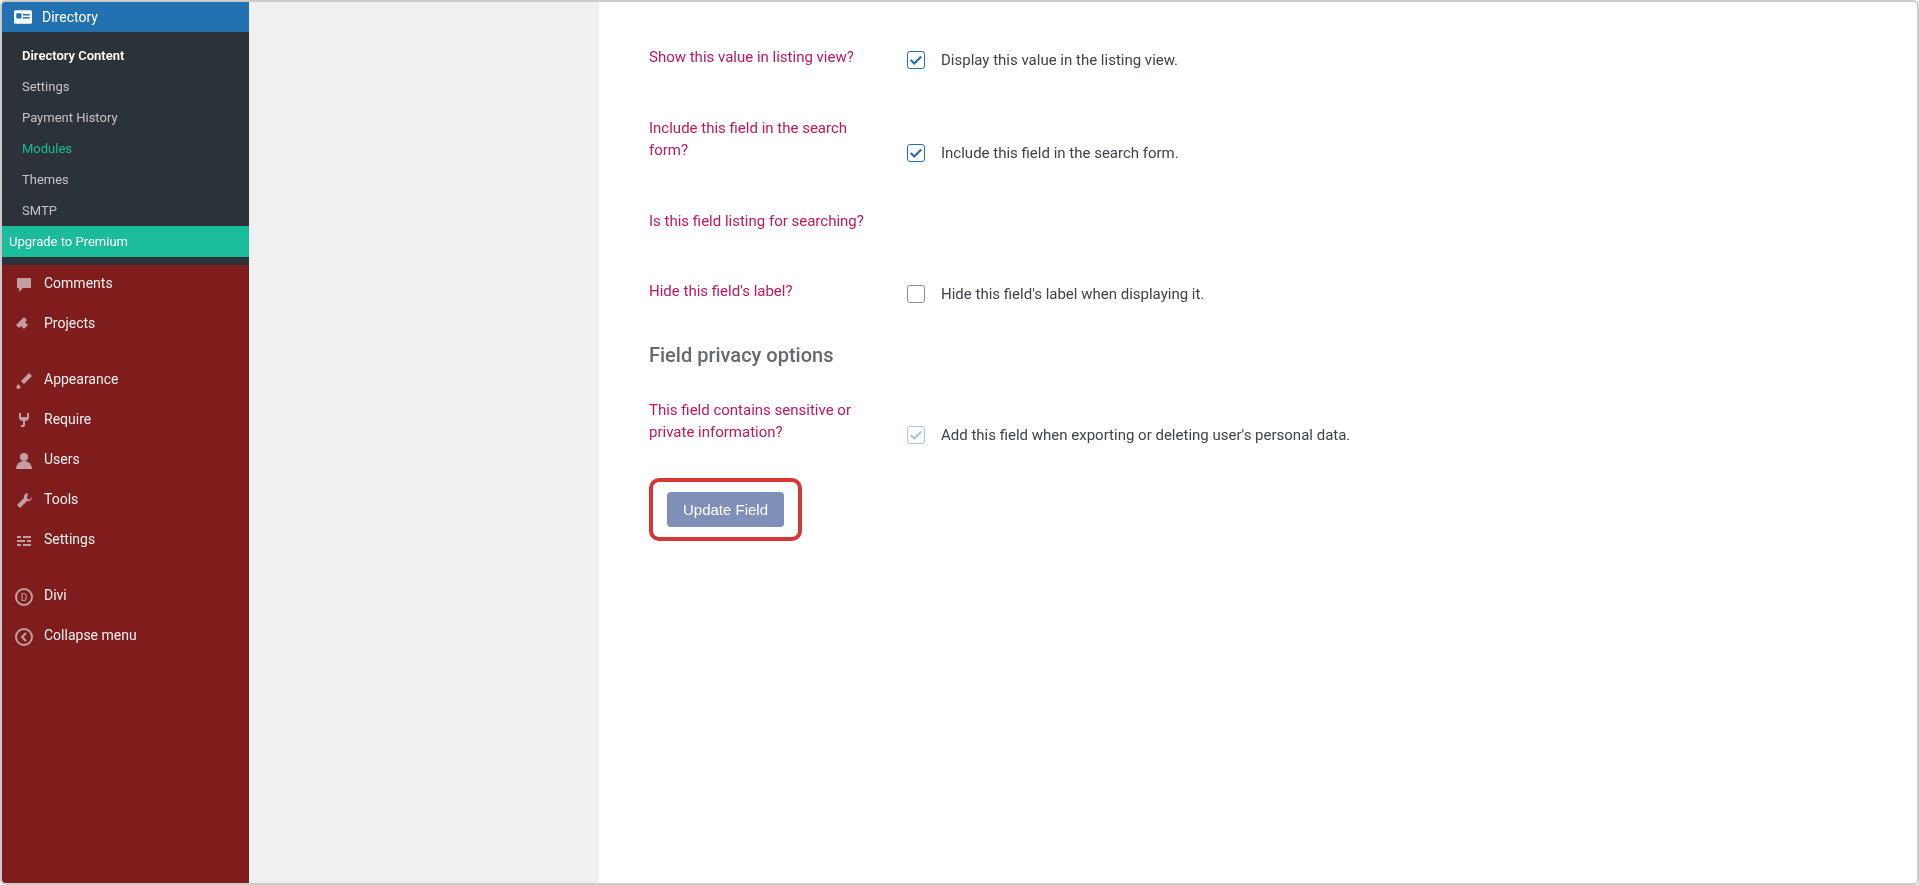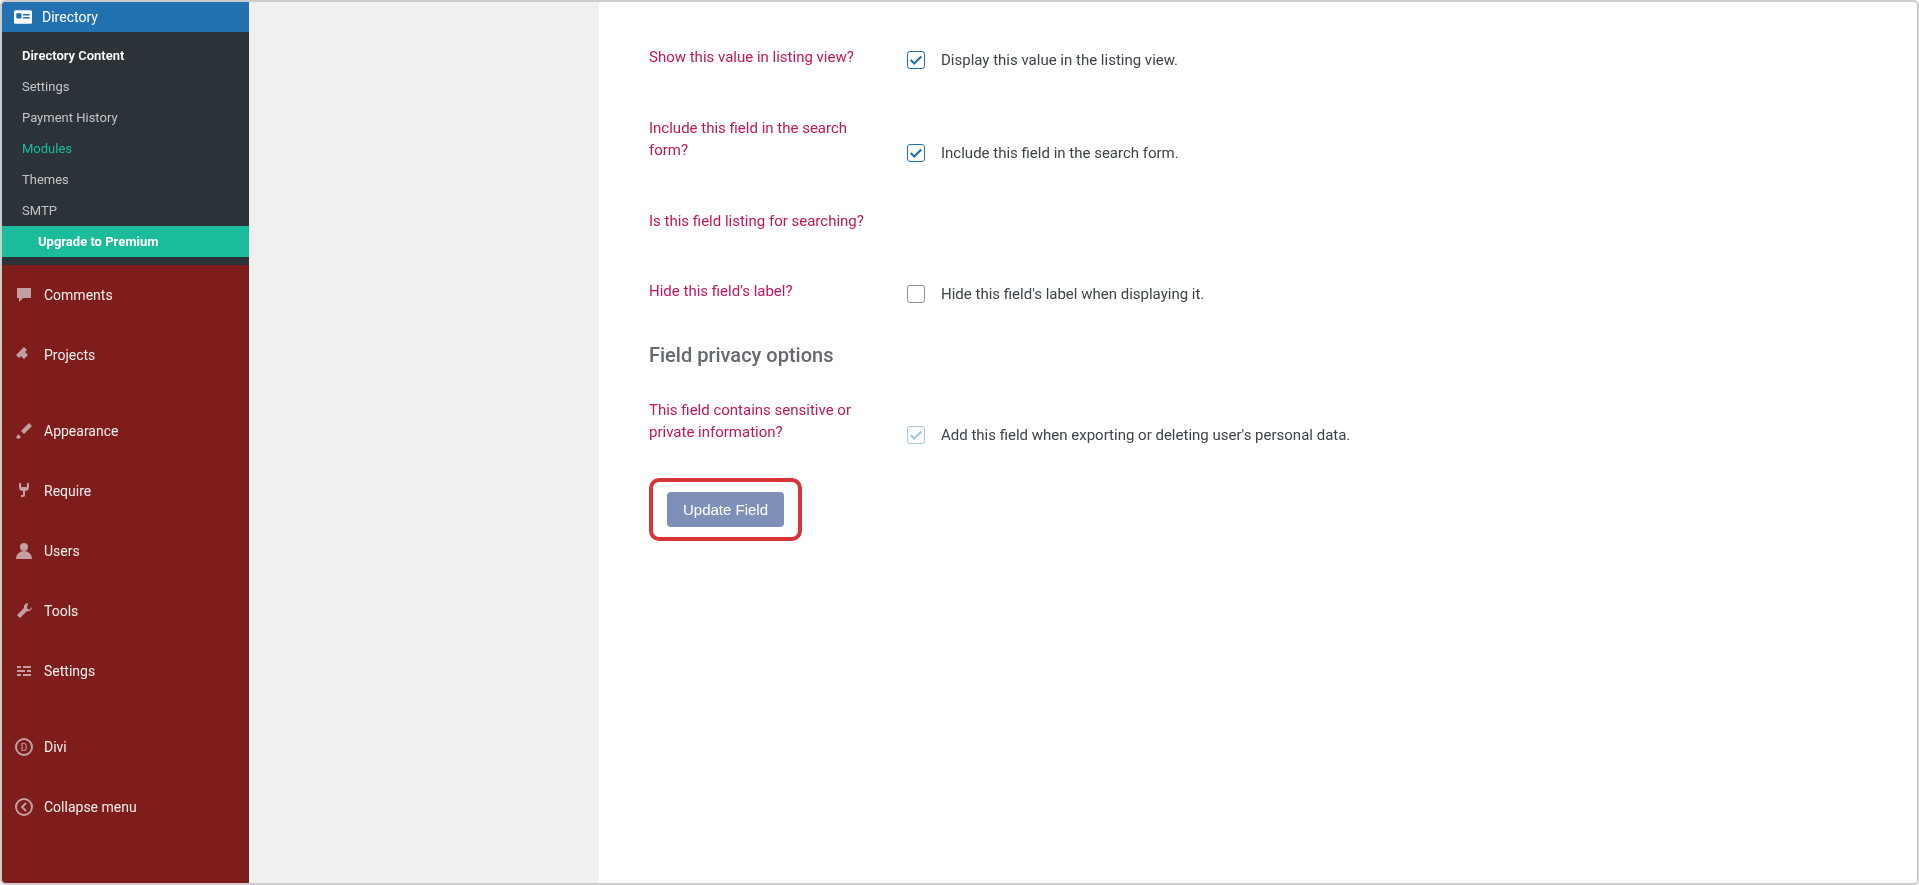--- a/index.html
+++ b/index.html
@@ -6,22 +6,22 @@
 body { font-family: -apple-system, BlinkMacSystemFont, "Segoe UI", Roboto, sans-serif; background: #f0f0f1; }
 .wrapper { display: flex; min-height: 885px; border: 2px solid #ccc; border-radius: 6px; overflow: hidden; }
 .sidebar { width: 247px; background: #7f1d1d; color: #f0f0f1; flex-shrink: 0; }
 .sidebar-active-item { background: #2271b1; color: #fff; padding: 7px 12px; display: flex; align-items: center; font-size: 14px; position: relative; }
 .sidebar-active-item::after { content: ''; position: absolute; right: -8px; top: 50%; transform: translateY(-50%); border: 8px solid transparent; border-left-color: #2271b1; }
 .sidebar-active-item .icon { margin-right: 10px; display: flex; align-items: center; }
 .submenu { background: #2c3338; padding: 8px 0; }
 .submenu-item { padding: 8px 14px 8px 20px; color: #c3c4c7; font-size: 13px; cursor: pointer; }
 .submenu-item.current { color: #fff; font-weight: 600; }
 .submenu-item.highlight { color: #1abc9c; }
-.upgrade-item { background: #1abc9c; color: #fff; padding: 8px 14px 8px 36px; font-size: 13px; font-weight: 700; cursor: pointer; }
-.menu-item { padding: 20px 12px; color: #f0f0f1; font-size: 14px; display: flex; align-items: center; cursor: pointer; }
+.upgrade-item { background: #1abc9c; color: #fff; padding: 8px 14px 8px 7px; font-size: 13px; font-weight: 400; cursor: pointer; }
+.menu-item { padding: 10px 12px; color: #f0f0f1; font-size: 14px; display: flex; cursor: pointer; }
 .menu-item .icon { width: 20px; height: 20px; margin-right: 10px; display: flex; align-items: center; justify-content: center; }
 .menu-item .icon svg { fill: rgba(240,246,252,0.6); }
 .menu-sep { height: 16px; }
 .content { flex: 1; background: #f0f0f1; display: flex; padding: 0; }
 .inner-panel { margin-left: 350px; background: #fff; flex: 1; padding: 20px 50px 40px 50px; }
 .form-row { display: flex; padding: 24px 0; }
 .form-label { width: 258px; color: #be185d; font-size: 15px; line-height: 1.5; padding-right: 20px; }
 .form-control { flex: 1; display: flex; align-items: flex-end; }
 .checkbox { width: 18px; height: 18px; border: 1px solid #8c8f94; border-radius: 3px; background: #fff; margin-right: 16px; flex-shrink: 0; display: flex; align-items: center; justify-content: center; cursor: pointer; }
 .checkbox.checked { border-color: #2271b1; }

